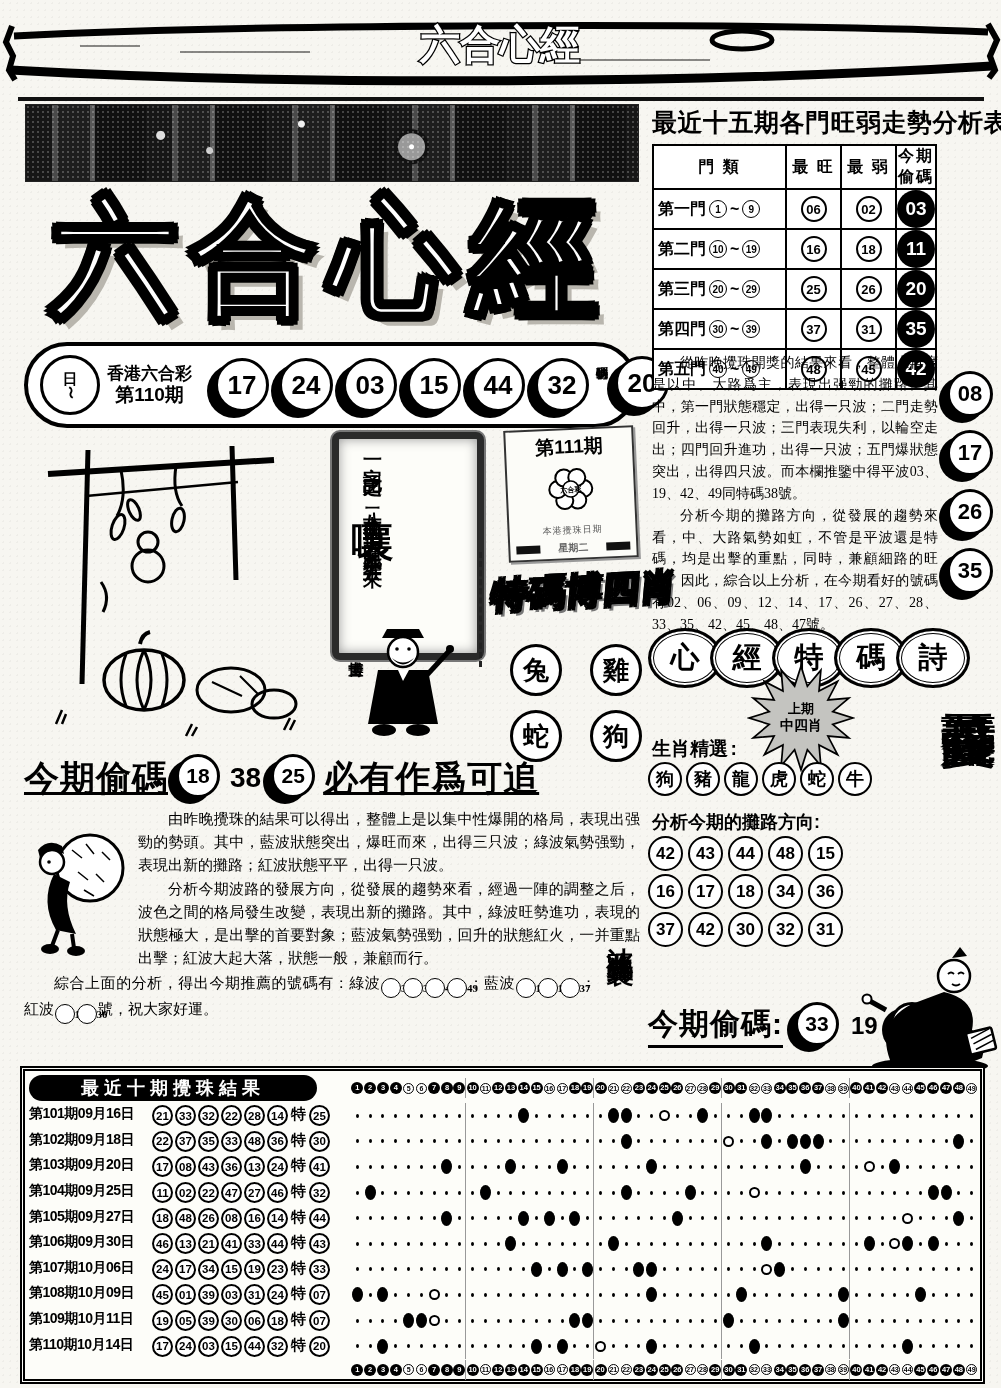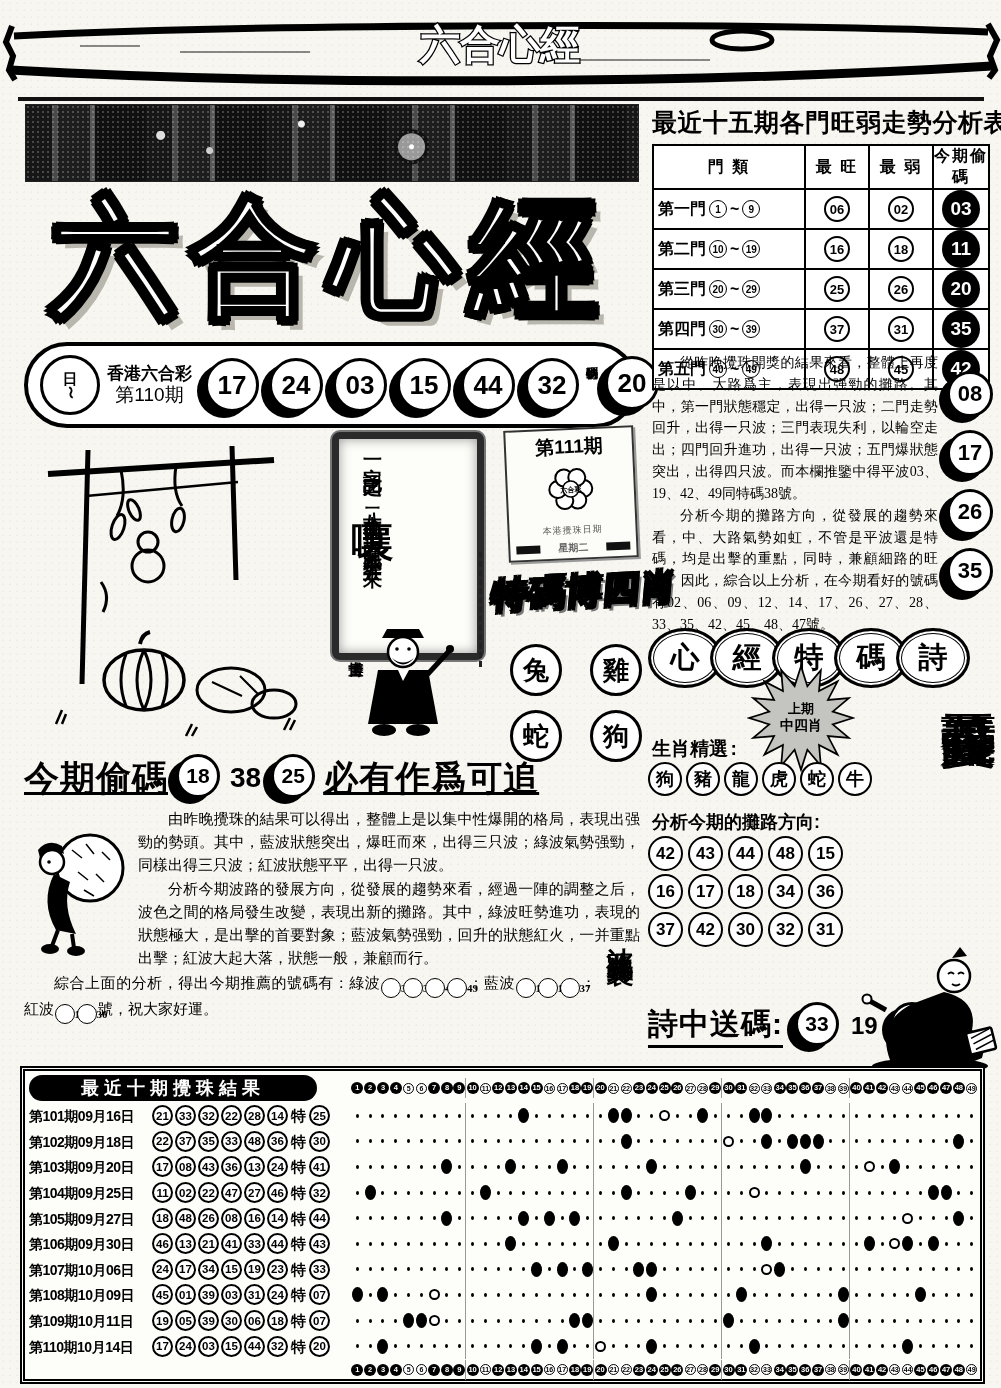--- a/index.html
+++ b/index.html
@@ -28,23 +28,23 @@
   #masthead{position:absolute;left:22px;top:180px;width:618px;height:156px;line-height:156px;text-align:center;
     font-weight:900;font-size:126px;letter-spacing:14px;color:#fff;-webkit-text-stroke:2px #000;
     text-shadow:-4px -4px 0 #000,4px -4px 0 #000,-4px 4px 0 #000,4px 4px 0 #000,0 -5px 0 #000,0 5px 0 #000,-5px 0 0 #000,5px 0 0 #000,9px 9px 0 #b9b6ae;
     white-space:nowrap;}
   
   #drawbar{position:absolute;left:24px;top:342px;width:614px;height:86px;border:4px solid #000;border-radius:46px;
     background:#fff;display:flex;align-items:center;padding:0 12px;box-sizing:border-box;gap:7px;}
   #drawlogo{width:54px;height:54px;border:3px solid #000;border-radius:50%;flex:none;display:flex;flex-direction:column;
     align-items:center;justify-content:center;font-weight:900;font-size:15px;line-height:1;}
   #drawlogo .sq{font-size:13px;transform:rotate(80deg);}
-  #drawbrand{display:flex;flex-direction:column;align-items:center;line-height:1.15;flex:none;margin-right:6px;}
+  #drawbrand{display:flex;flex-direction:column;align-items:center;line-height:1.15;flex:none;margin-right:16px;}
   #drawbrand .b1{font-size:17px;font-weight:900;}
-  #drawbrand .b2{font-size:19px;font-weight:400;}
+  #drawbrand .b2{font-size:19px;font-weight:700;}
   #draw-nums{display:flex;gap:10px;align-items:center;}
   .vlabel{writing-mode:vertical-rl;text-orientation:upright;font-size:12px;font-weight:700;line-height:1;letter-spacing:0;height:56px;flex:none;}
   
   .sw{position:relative;display:inline-block;width:54px;height:54px;flex:none;}
   .sw i{position:absolute;left:-8px;top:6px;width:100%;height:100%;background:#000;border-radius:50%;}
   .sw b{position:absolute;inset:0;background:#fff;border:3px solid #000;border-radius:50%;display:flex;align-items:center;justify-content:center;font-size:26px;font-weight:900;font-style:normal;}
   .sw.s46{width:46px;height:46px;}.sw.s46 b{font-size:22px;}
   .sw.s44{width:44px;height:44px;}.sw.s44 b{font-size:21px;}
   
   .oc{display:inline-flex;align-items:center;justify-content:center;border:2.5px solid #000;border-radius:50%;background:#fff;font-weight:900;flex:none;box-sizing:border-box;}
@@ -84,21 +84,21 @@
   #steal .plain{font-size:28px;font-weight:900;margin:0 2px;}
   
   #leftpara{position:absolute;left:24px;top:808px;width:616px;height:244px;font-size:15px;line-height:1.52;text-align:justify;}
   #leftpara p{margin:0 0 2px;text-indent:2em;}
   #thief{float:left;margin:8px 10px 0 0;}
   #leftpara .p3-wrap{padding-right:44px;}
   .ic{display:inline-flex;width:20px;height:20px;border:1.6px solid #000;border-radius:50%;align-items:center;justify-content:center;font-size:11px;font-weight:700;margin:0 1px;vertical-align:-4px;background:#fff;box-sizing:border-box;}
   #tip-label{position:absolute;right:0;top:118px;writing-mode:vertical-rl;text-orientation:upright;font-size:27px;font-weight:900;letter-spacing:4px;}
   
   #trend-title{position:absolute;left:652px;top:106px;width:344px;font-size:25px;font-weight:900;letter-spacing:.5px;white-space:nowrap;}
-  #trend{position:absolute;left:652px;top:144px;width:338px;border-collapse:collapse;}
+  #trend{position:absolute;left:652px;top:144px;width:285px;border-collapse:collapse;}
   #trend th,#trend td{border:2px solid #000;text-align:center;padding:0;height:36px;background:#fff;}
   #trend th{font-size:16px;font-weight:900;letter-spacing:2px;height:32px;}
   #trend .gcell{display:flex;align-items:center;justify-content:flex-start;gap:3px;padding-left:4px;font-size:16px;font-weight:900;}
   #roar{position:absolute;left:652px;top:352px;width:346px;height:274px;}
   #roar .txt{width:286px;font-size:14px;line-height:1.56;text-align:justify;}
   #roar .txt p{margin:0;text-indent:2em;}
   #roar-rail{position:absolute;right:2px;top:0;width:52px;display:flex;flex-direction:column;align-items:center;gap:13px;}
   #roar-rail .rl{writing-mode:vertical-rl;text-orientation:upright;font-size:29px;font-weight:900;line-height:1;letter-spacing:2px;}
   
   #poem-banner{position:absolute;left:648px;top:628px;display:flex;}
@@ -115,21 +115,21 @@
   #poem{position:absolute;left:656px;top:952px;width:240px;font-size:14.5px;font-weight:700;line-height:1.9;white-space:nowrap;}
   #send{position:absolute;left:648px;top:1002px;display:flex;align-items:center;gap:12px;}
   #send .lb{font-size:30px;font-weight:900;letter-spacing:1px;border-bottom:3px solid #000;}
   #send .plain{font-size:24px;font-weight:900;}
   #calli{position:absolute;left:898px;top:690px;width:96px;writing-mode:vertical-rl;font-weight:900;font-size:52px;line-height:1;letter-spacing:2px;transform:scaleY(.56) scaleX(1.05);transform-origin:top center;white-space:nowrap;}
   #calli .gap{display:inline-block;height:30px;}
   #scholar{position:absolute;left:856px;top:944px;}
   
   #results{position:absolute;left:20px;top:1066px;width:965px;height:318px;border:5px double #000;box-sizing:border-box;background:#fdfdf9;padding:2px 4px;}
   .res-head{display:flex;align-items:center;height:30px;}
-  .res-left{width:322px;flex:none;display:flex;align-items:flex-end;gap:2px;}
+  .res-left{width:322px;flex:none;display:flex;align-items:flex-start;gap:2px;}
   #res-pill{width:288px;height:26px;background:#000;color:#fff;border-radius:14px;display:flex;align-items:center;justify-content:center;font-size:18px;font-weight:900;letter-spacing:5px;white-space:nowrap;}
   .res-row{display:flex;align-items:center;height:25.6px;}
   .res-row .lab{width:121px;font-size:14px;font-weight:900;letter-spacing:-.5px;white-space:nowrap;flex:none;}
   .res-row .te{font-size:15px;font-weight:900;margin:0 1px;}
   .mat{display:flex;flex:none;}
   .mc{width:12.8px;height:25.6px;display:flex;align-items:center;justify-content:center;flex:none;box-sizing:border-box;}
   .mh{width:12.8px;height:20px;display:flex;align-items:center;justify-content:center;flex:none;box-sizing:border-box;}
   .sep{border-right:1px solid #999;}
   .d{width:3px;height:4px;background:#000;border-radius:50%;}
   .B{width:11px;height:15px;background:#000;border-radius:50%;}
@@ -292,21 +292,21 @@
       <circle cx="66" cy="52" r="33" fill="#fff" stroke="#000" stroke-width="3"></circle>
       <path d="M48 34 l10 8 M62 28 l8 10 M78 36 l8 8 M54 56 l10 8 M72 58 l8 8 M60 74 l10 6" stroke="#000" stroke-width="1.5"></path>
       <circle cx="28" cy="46" r="12" fill="#fff" stroke="#000" stroke-width="2.5"></circle>
       <path d="M16 42 q10 -12 24 -4 l-2 -8 q-14 -8 -24 4 z" fill="#000"></path>
       <circle cx="25" cy="46" r="1.8" fill="#000"></circle>
       <path d="M30 58 Q16 86 32 114 L52 118 Q38 90 46 66 z" fill="#000"></path>
       <path d="M34 114 l-6 16 M48 118 l2 14" stroke="#000" stroke-width="4"></path>
       <ellipse cx="26" cy="133" rx="9" ry="5" fill="#000"></ellipse>
       <ellipse cx="52" cy="135" rx="9" ry="5" fill="#000"></ellipse>
     </svg>
-    <p>由昨晚攪珠的結果可以得出，整體上是以集中性爆開的格局，表現出强勁的勢頭。其中，藍波狀態突出，爆旺而來，出得三只波；綠波氣勢强勁，同樣出得三只波；紅波狀態平平，出得一只波。</p>
+    <p>由昨晚攪珠的結果可以得出，整體上是以集中性爆開的格局，表現出强勁的勢頭。其中，藍波狀態突出，爆旺而來，出得三只波；綠波氣勢强勁，表現出新的攤路；紅波狀態平平，出得一只波。</p>
     <p>分析今期波路的發展方向，從發展的趨勢來看，經過一陣的調整之后，波色之間的格局發生改變，表現出新的攤路。其中，綠波旺勢進功，表現的狀態極大，是出擊的首要對象；藍波氣勢强勁，回升的狀態紅火，一并重點出擊；紅波大起大落，狀態一般，兼顧而行。</p>
     <div class="p3-wrap">
         <p id="lp3">綜合上面的分析，得出今期推薦的號碼有：綠波<span class="ic">38</span><span class="ic">39</span><span class="ic">43</span><span class="ic">49</span>；藍波<span class="ic">14</span><span class="ic">10</span><span class="ic">37</span>；紅波<span class="ic">19</span><span class="ic">30</span>號，祝大家好運。</p>
       </div>
     <div id="tip-label">波路錦囊</div>
   </div>
 
   <div id="trend-title">最近十五期各門旺弱走勢分析表</div>
   <table id="trend">
     <thead>
@@ -460,21 +460,21 @@
         <span class="oc oc35">37</span>
         <span class="oc oc35">42</span>
         <span class="oc oc35">30</span>
         <span class="oc oc35">32</span>
         <span class="oc oc35">31</span>
       </div>
     </div>
 
 
   <div id="send">
-    <span class="lb">詩中送碼:</span>
+    <span class="lb">今期偷碼:</span>
     <span id="send-n1"><span class="sw s44"><i></i><b>33</b></span></span>
     <span class="plain">19</span>
     <span id="send-n3"><span class="sw s44"><i></i><b>15</b></span></span>
   </div>
 
   <div id="calli">
     <span>藏詩三千</span><span class="gap"></span><span>賺錢寶笈</span>
   </div>
   <svg id="scholar" width="144" height="132" viewBox="0 0 144 132">
     <ellipse cx="74" cy="122" rx="58" ry="8" fill="#000"></ellipse>

